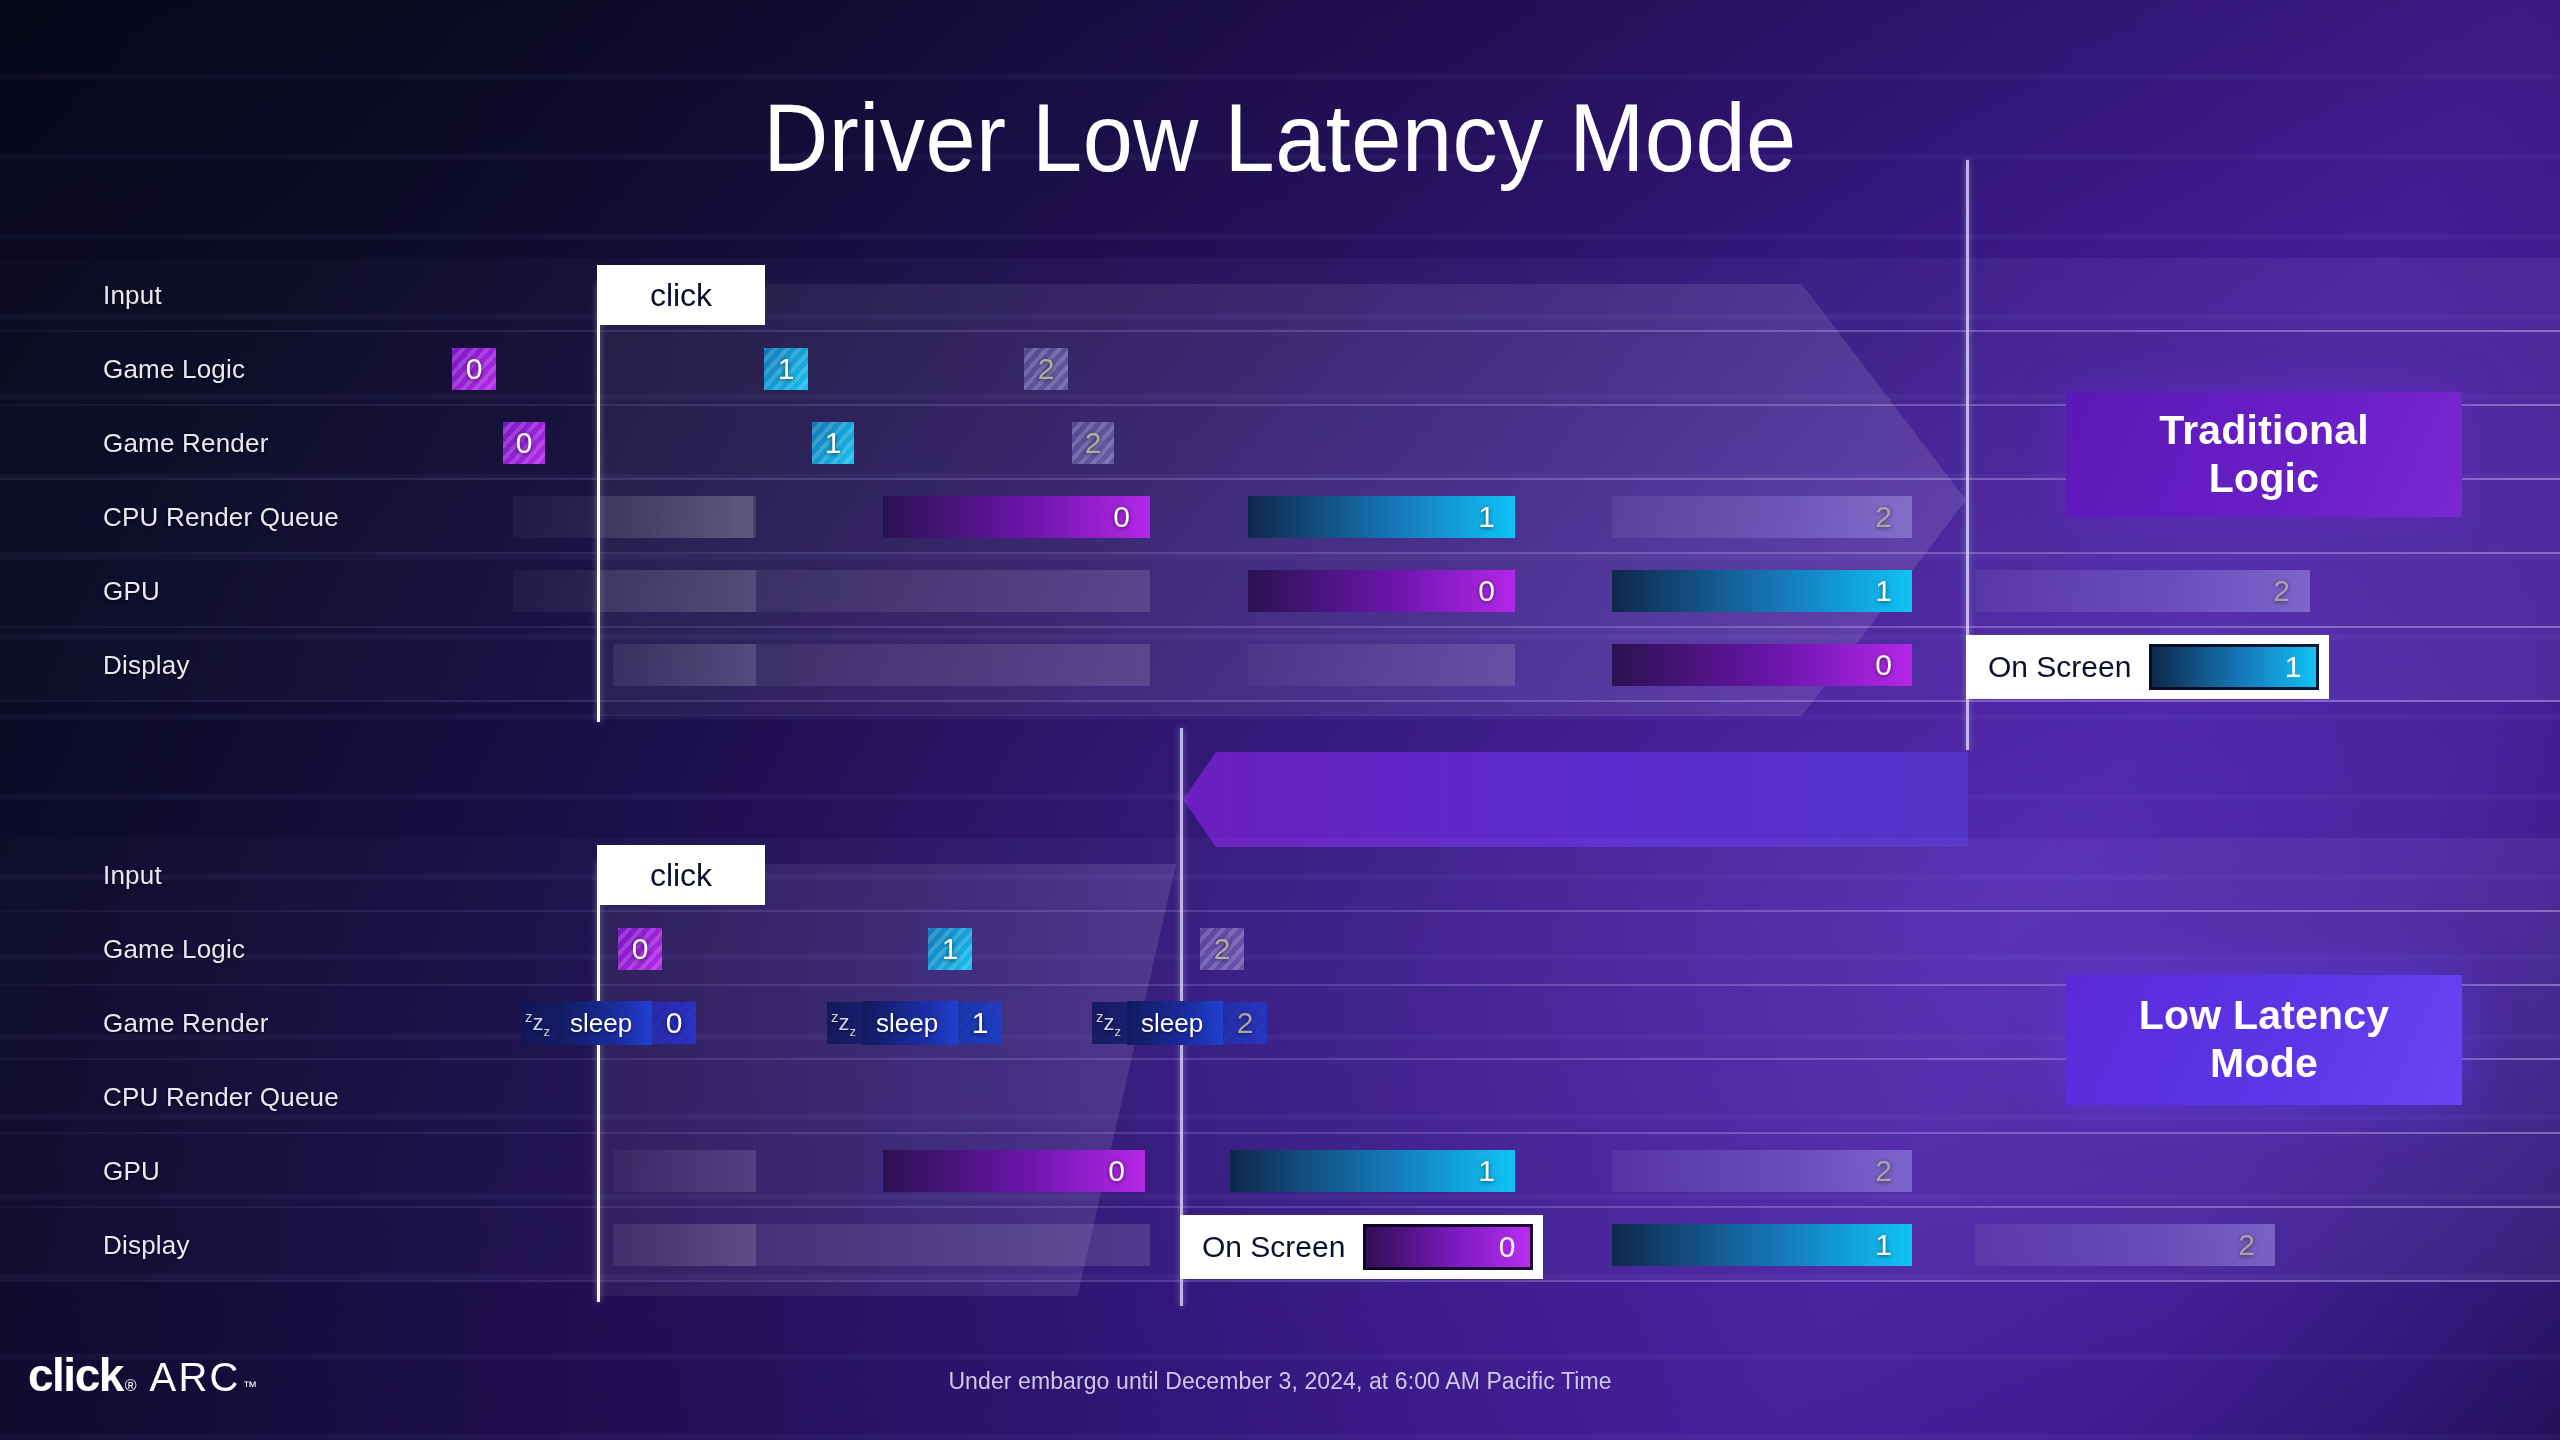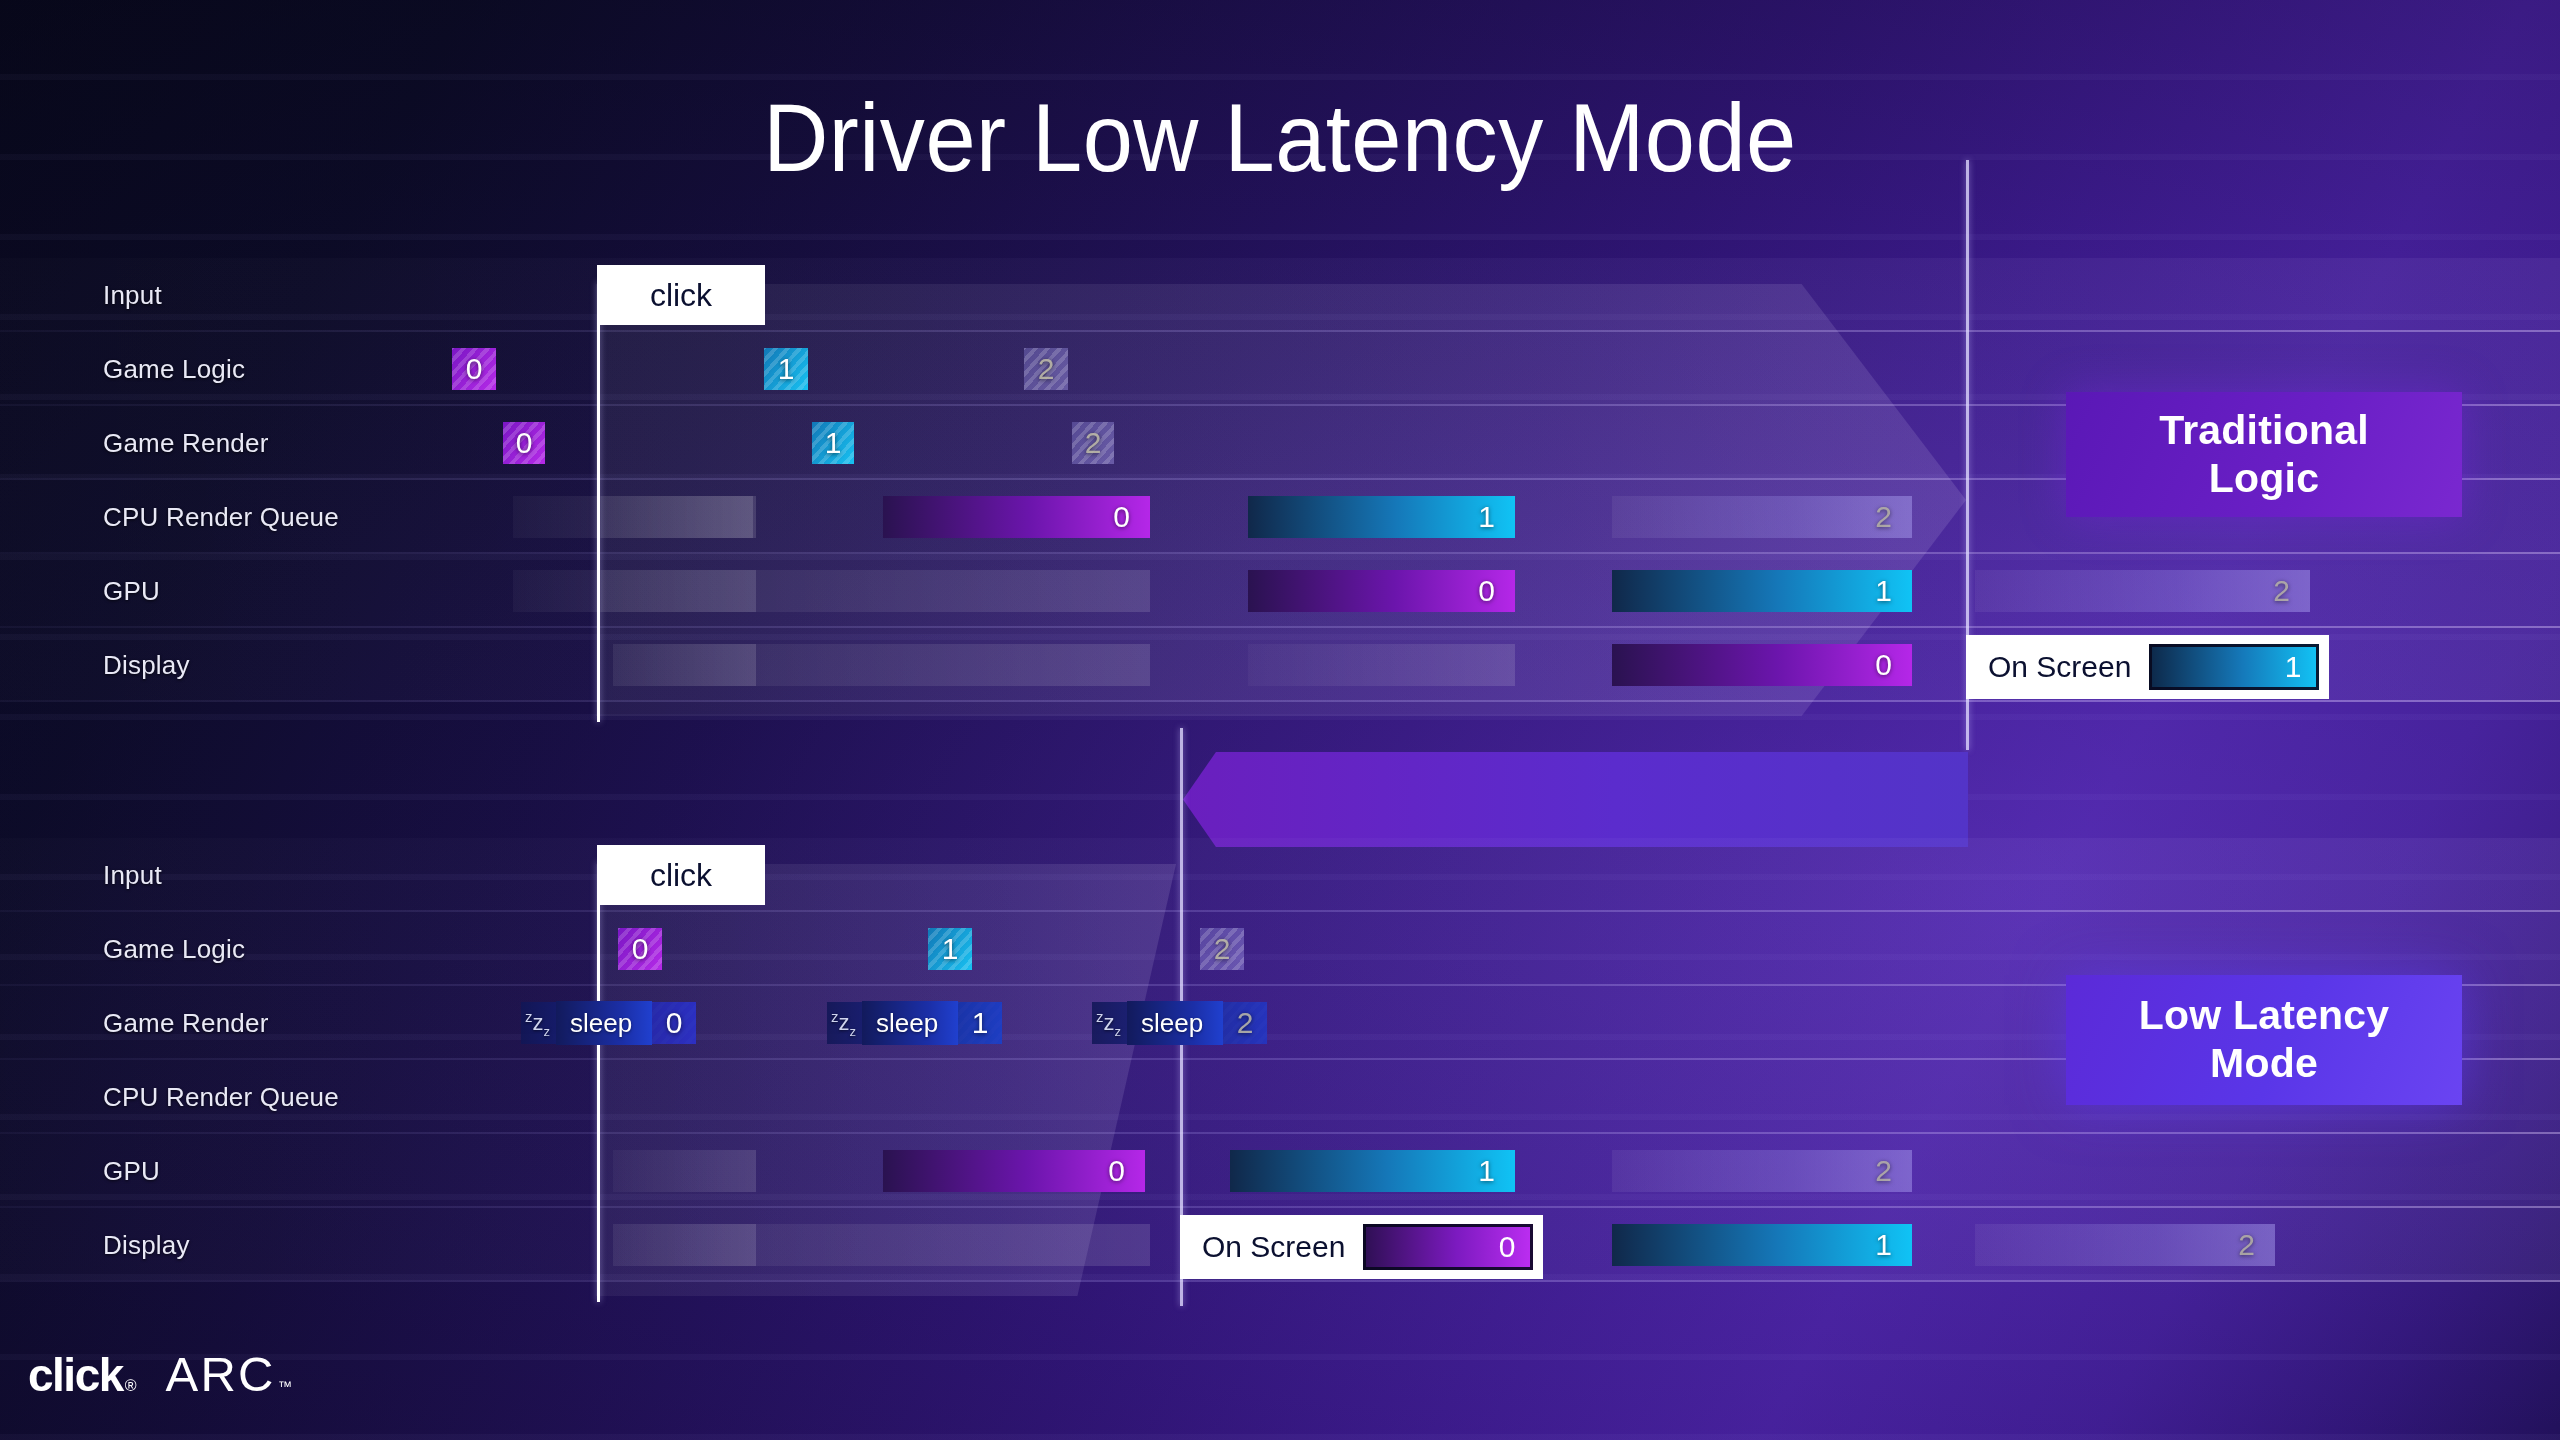--- a/index.html
+++ b/index.html
@@ -294,21 +294,21 @@
   
   #logo {
     position: absolute; left: 28px; bottom: 38px;
     color: #ffffff; display: flex; align-items: baseline;
   }
   #logo .intel {
     font-size: 46px; font-weight: 700; letter-spacing: -1.5px;
   }
   #logo .reg { font-size: 16px; vertical-align: super; margin-left: 2px; }
   #logo .arc {
-    font-size: 49px; font-weight: 300; letter-spacing: 2.2px; margin-left: 29px;
+    font-size: 40px; font-weight: 300; letter-spacing: 2.2px; margin-left: 13px;
   }
   #logo .tm { font-size: 14px; margin-left: 2px; }
   #embargo {
     position: absolute; left: 0; width: 2560px; bottom: 45px;
     text-align: center;
     color: #cfc9e8;
     font-size: 23px;
     font-weight: 400;
     letter-spacing: 0.1px;
   }
@@ -558,14 +558,15 @@
     </div>
   </div>
 
   <div id="logo">
     <span class="intel">click</span>
     <span class="reg">®</span>
     <span class="arc">ARC</span>
     <span class="tm">™</span>
   </div>
 
+  <div id="embargo">Under embargo until December 3, 2024, at 6:00 AM Pacific Time</div>
 
 </div>
 
 </body></html>

